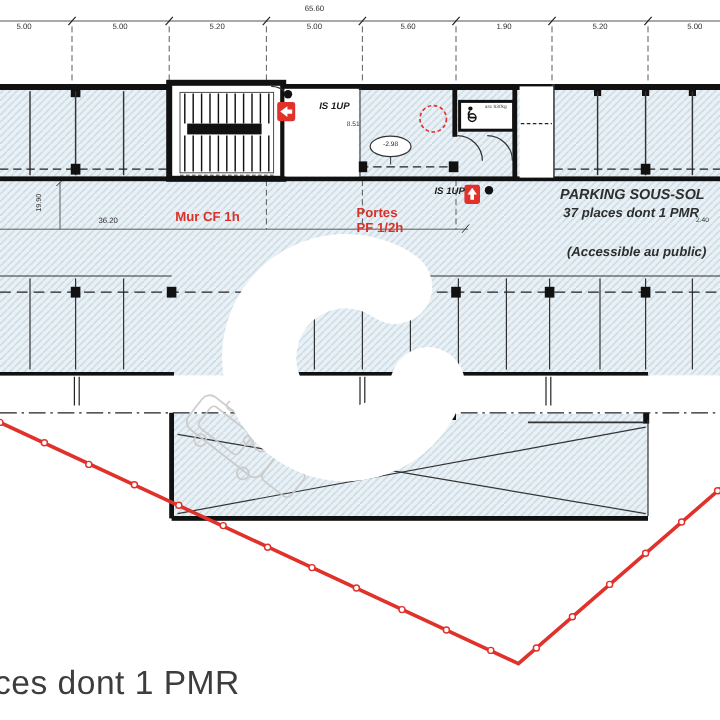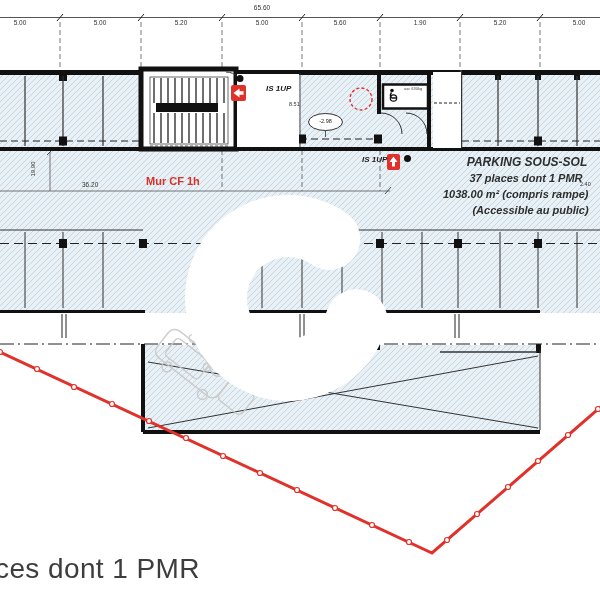--- a/index.html
+++ b/index.html
@@ -270,24 +270,25 @@
 <div class="dim td6">5.20</div>
 <div class="dim td7">5.00</div>
 
 <div class="lbl l-1990">19.90</div>
 <div class="lbl l-3620">36.20</div>
 <div class="lbl l-851">8.51</div>
 <div class="lbl l-298">-2.98</div>
 <div class="lbl l-240">2.40</div>
 
 <div class="lbl red-lbl l-mur">Mur CF 1h</div>
+<div class="lbl red-lbl l-portes">Portes
+PF 1/2h</div>
 <div class="lbl is-lbl l-is1">IS 1UP</div>
 <div class="lbl is-lbl l-is2">IS 1UP</div>
 <div class="lbl l-asc">asc 630kg</div>
 
 <div class="lbl pk l-pt">PARKING SOUS-SOL</div>
 <div class="lbl pk l-p2">37 places dont 1 PMR</div>
-<div class="lbl pk l-p3">1038.00 m² (compris rampe)</div>
 <div class="lbl pk l-p4">(Accessible au public)</div>
 
 <div class="lbl l-cap">ces dont 1 PMR</div>
 
 </div>
 
 </body></html>

